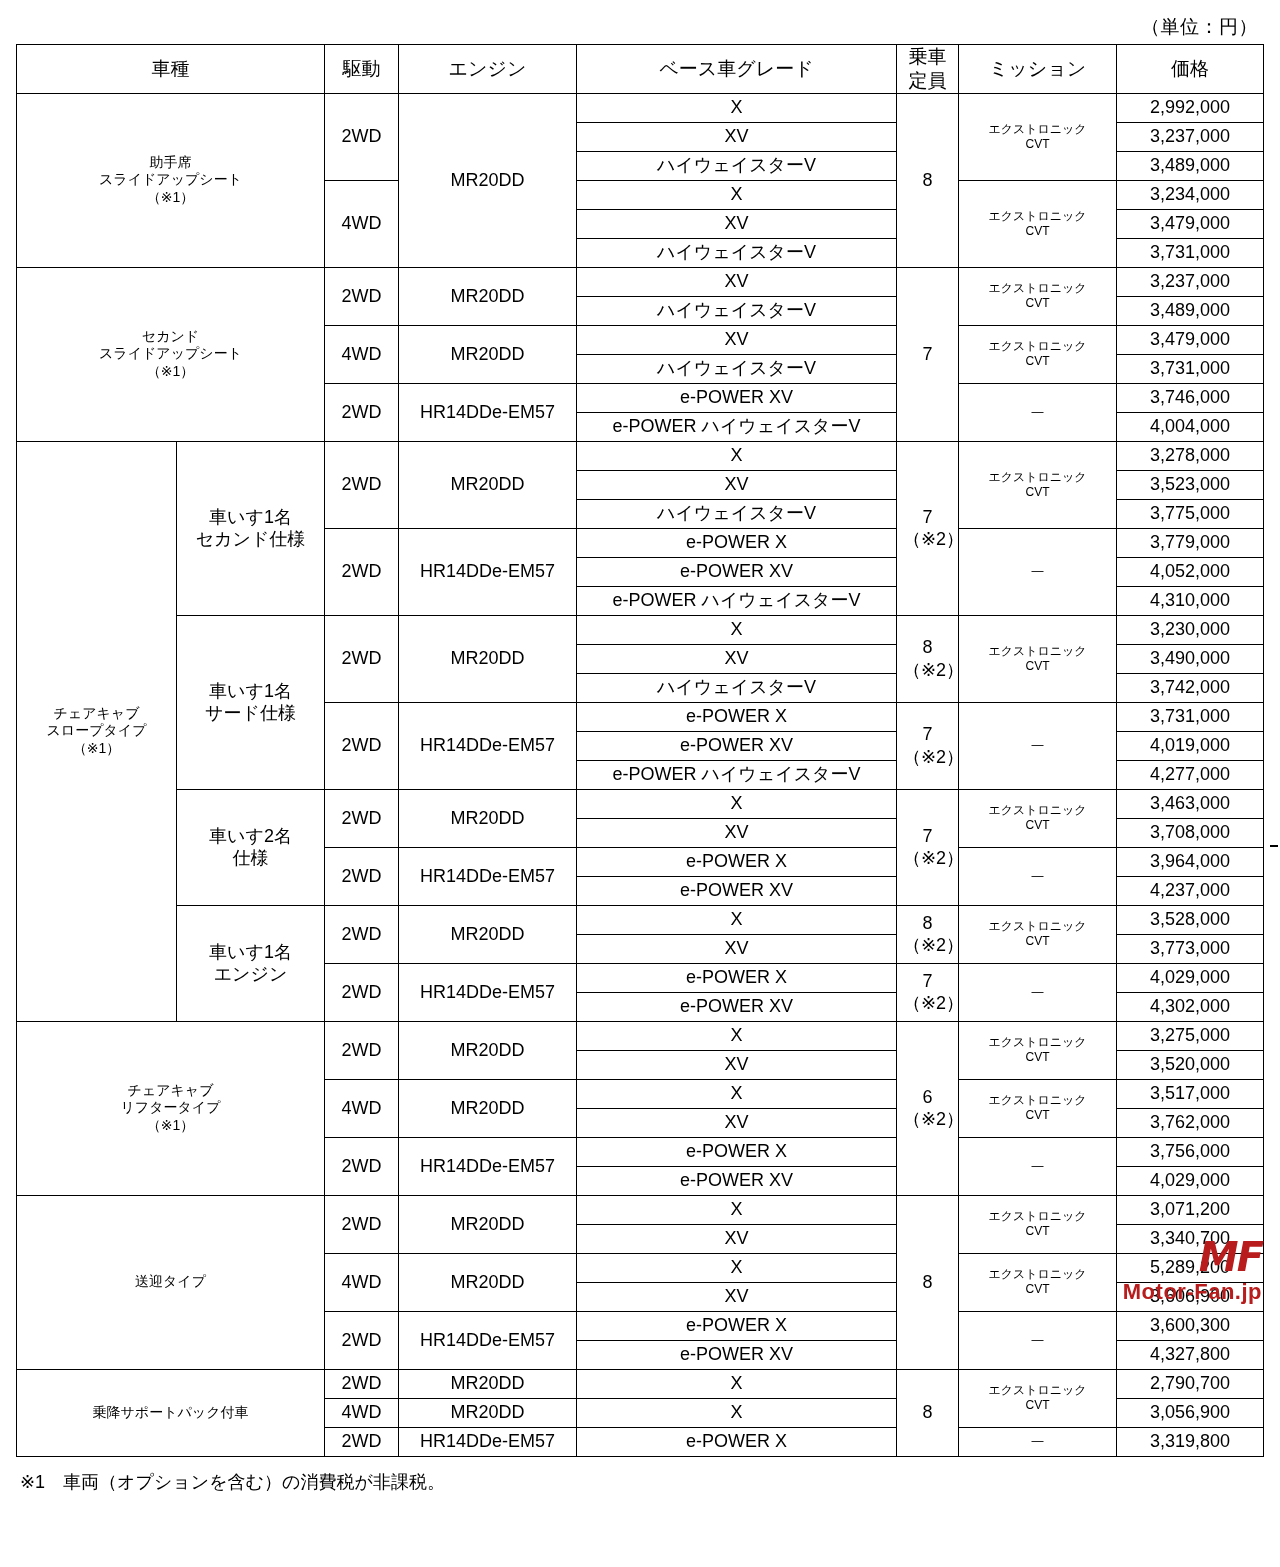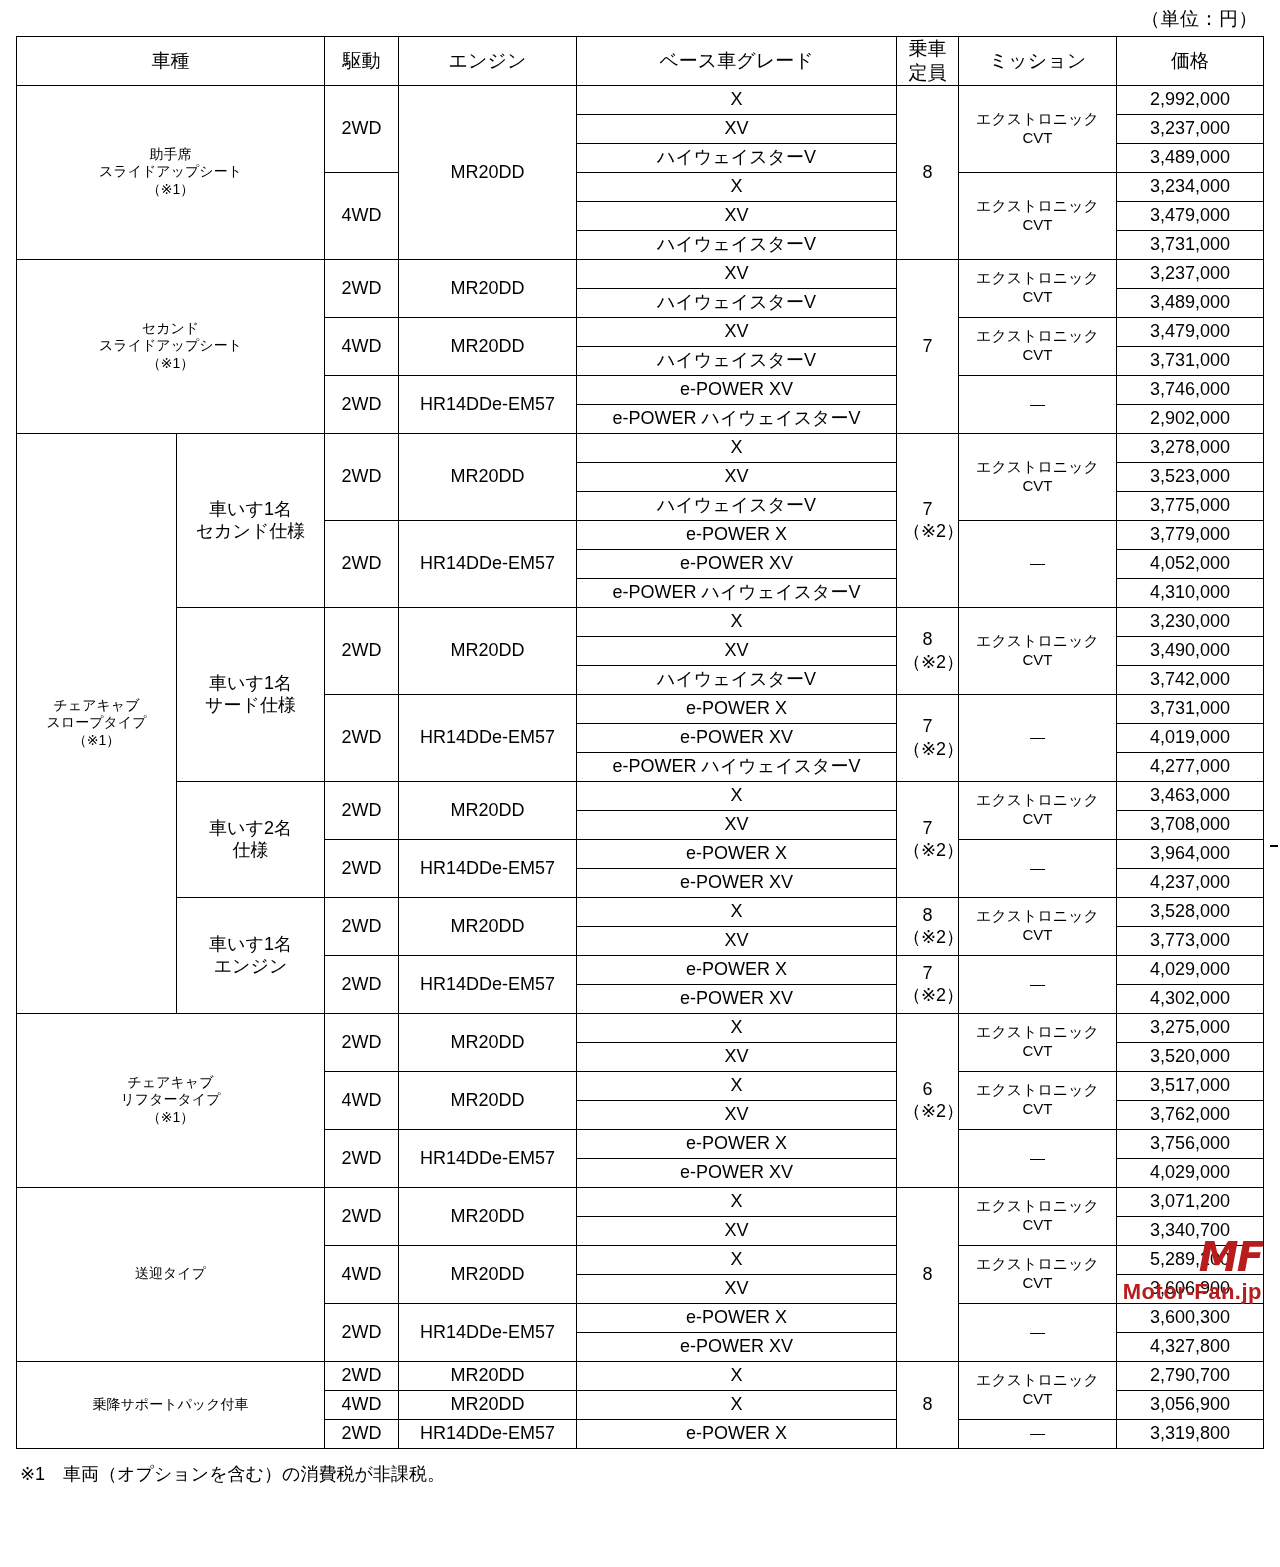--- a/index.html
+++ b/index.html
@@ -8,21 +8,21 @@
     background:#ffffff;
     font-family:"Liberation Sans","DejaVu Sans",sans-serif;
     color:#000;
     position:relative;
     overflow:hidden;
   }
   .sheet{
     position:relative;
     width:1280px;height:1313px;
     box-sizing:border-box;
-    padding:0 16px;
+    padding:8px 16px;
   }
   .unit-note{
     text-align:right;
     font-size:19px;
     padding:6px 6px 4px 0;
     letter-spacing:0.5px;
   }
   table.spec{
     border-collapse:collapse;
     table-layout:fixed;
@@ -56,21 +56,21 @@
   .cat{
     font-size:14px;
     line-height:1.45;
   }
   .sub{
     font-size:18px;
     line-height:1.45;
     margin-top:29px;
   }
   .mission{
-    font-size:15px;
+    font-size:12px;
     line-height:1.35;
     margin-left:33px;
   }
   .footnotes{
     margin:10px 0 0 4px;
     font-size:18px;
     line-height:1.7;
   }
   .wm{
     position:absolute;
@@ -215,21 +215,21 @@
         </tr>
         <tr class="row-h">
           <td rowspan="2">2WD</td>
           <td rowspan="2">HR14DDe-EM57</td>
           <td class="grade">e-POWER XV</td>
           <td rowspan="2" class="mission">—</td>
           <td class="price">3,746,000</td>
         </tr>
         <tr class="row-h">
           <td class="grade">e-POWER ハイウェイスターV</td>
-          <td class="price">2,902,000</td>
+          <td class="price">4,004,000</td>
         </tr>
         <tr class="row-h">
           <td rowspan="20" class="cat">
             <div>チェアキャブ</div>
             <div>スロープタイプ</div>
             <div>（※1）</div>
           </td>
           <td rowspan="6" class="sub">
             <div>車いす1名</div>
             <div>セカンド仕様</div>

